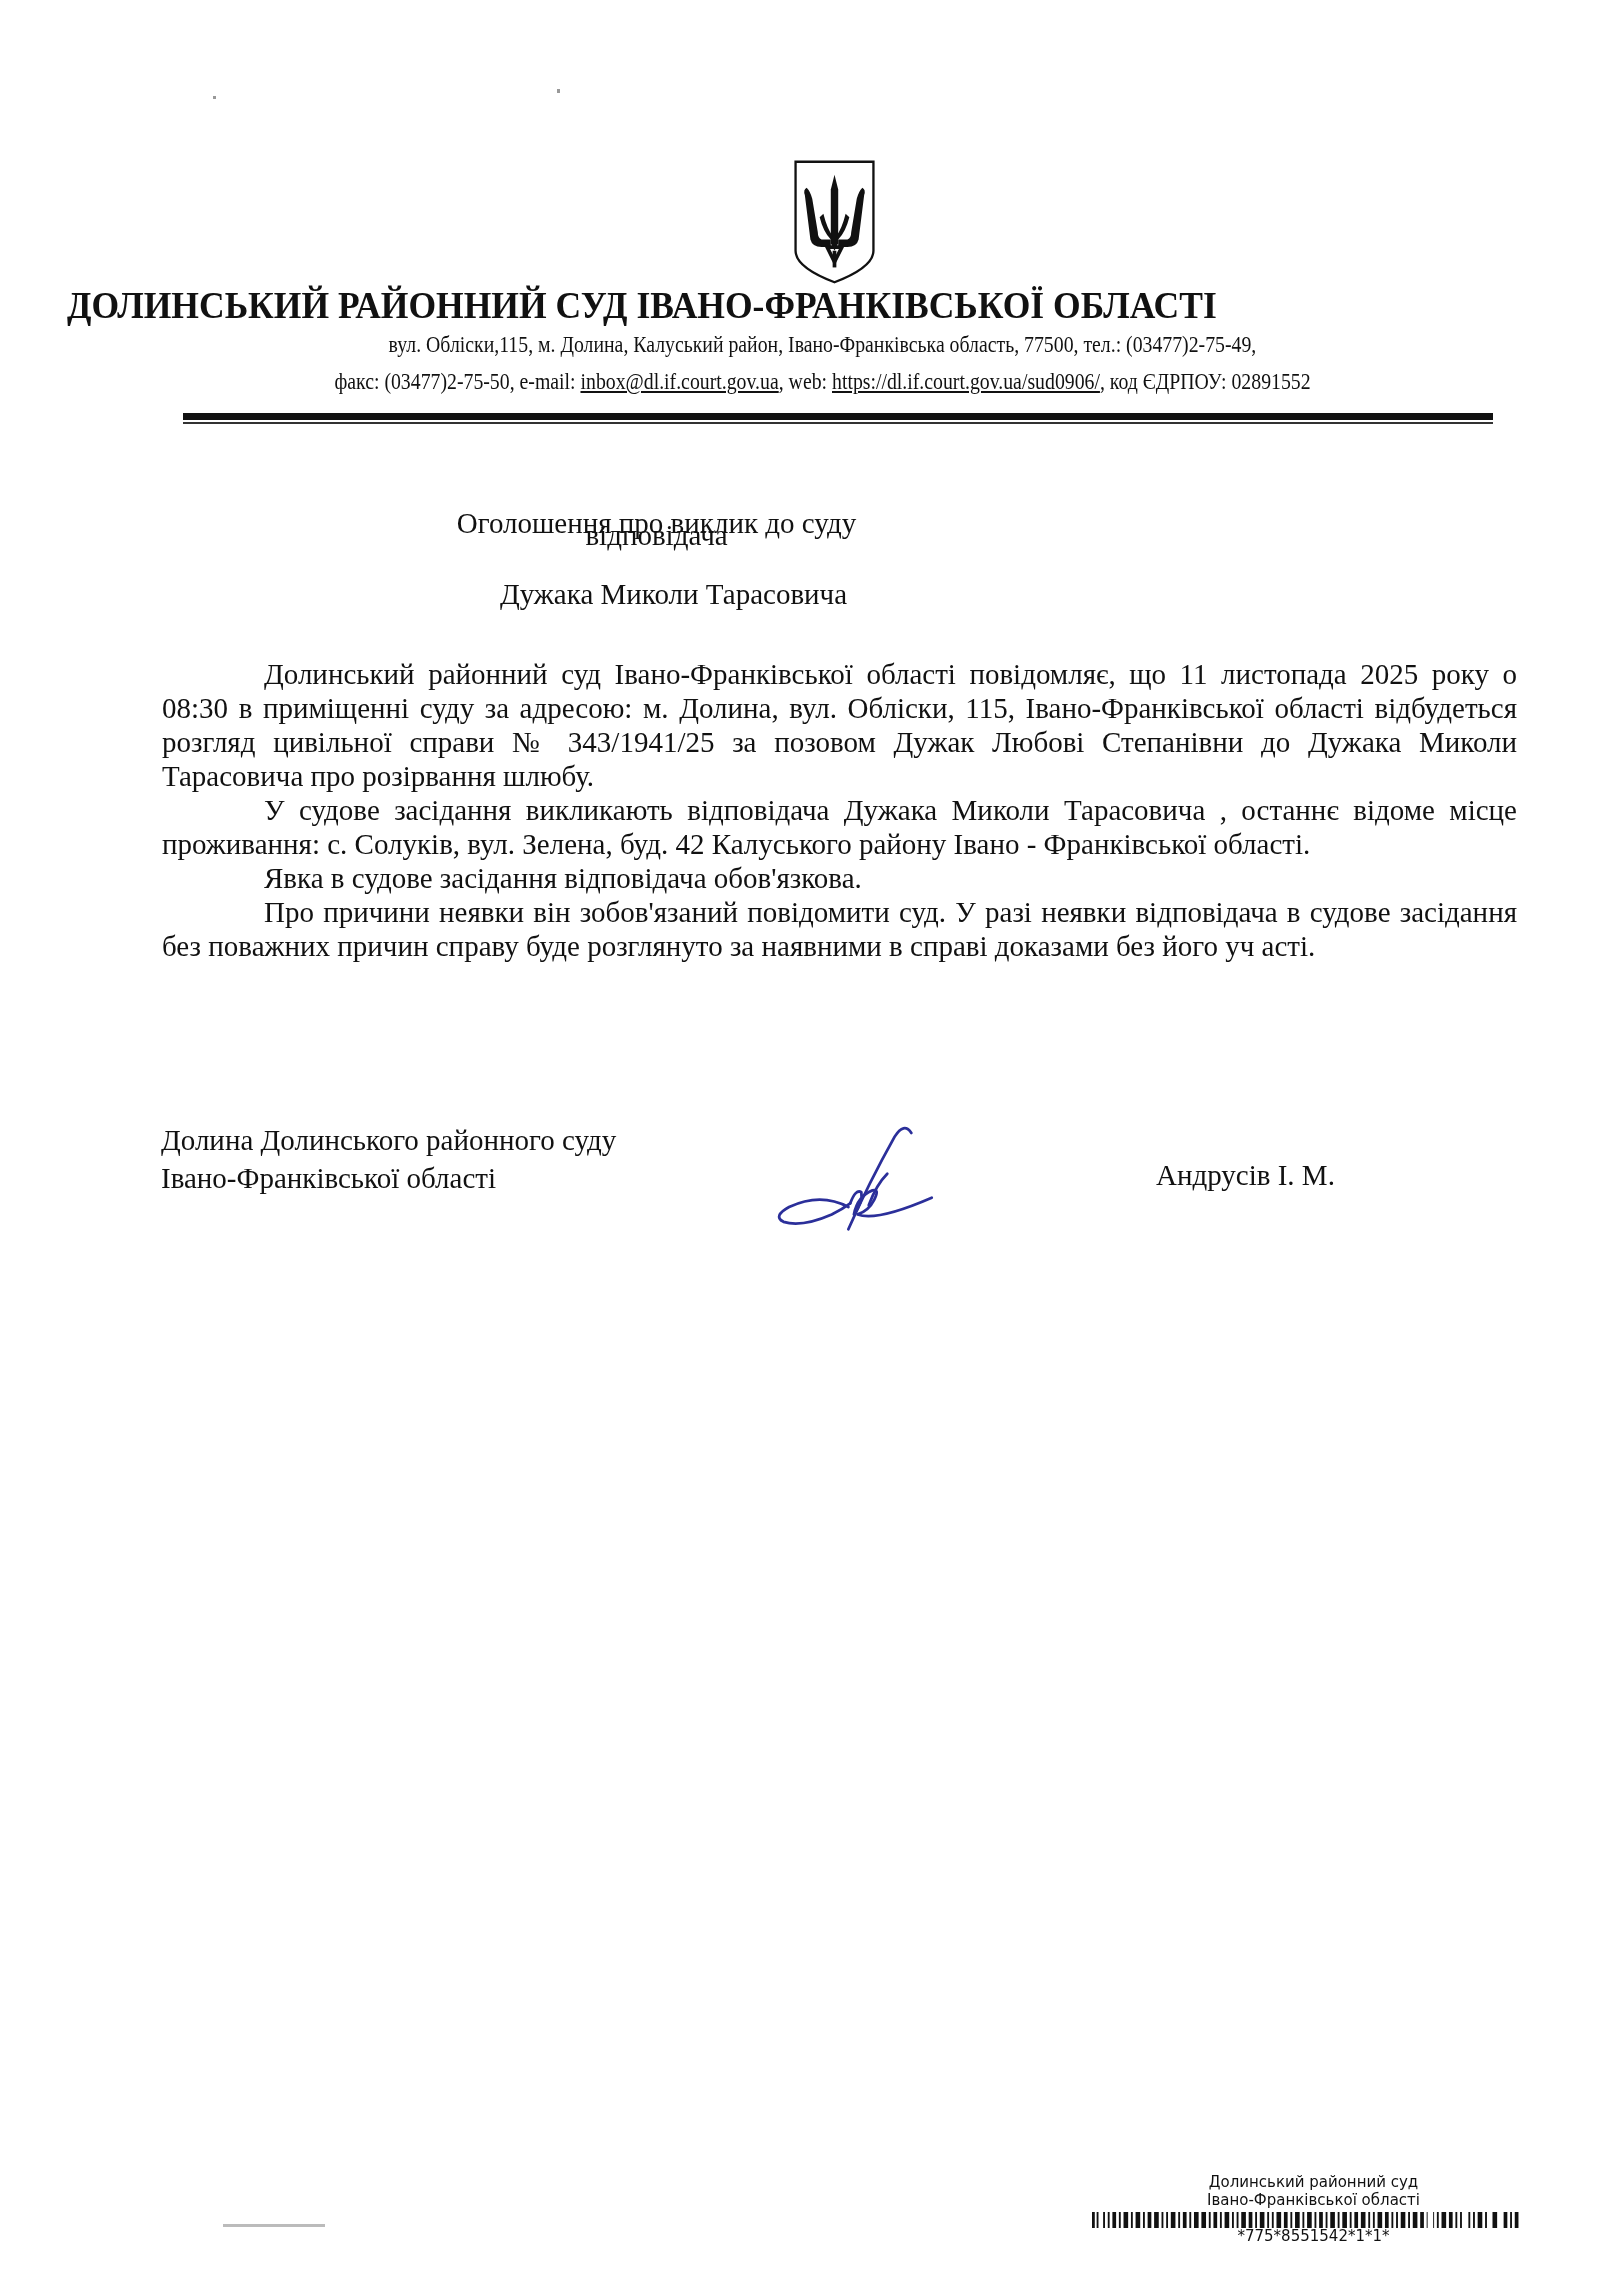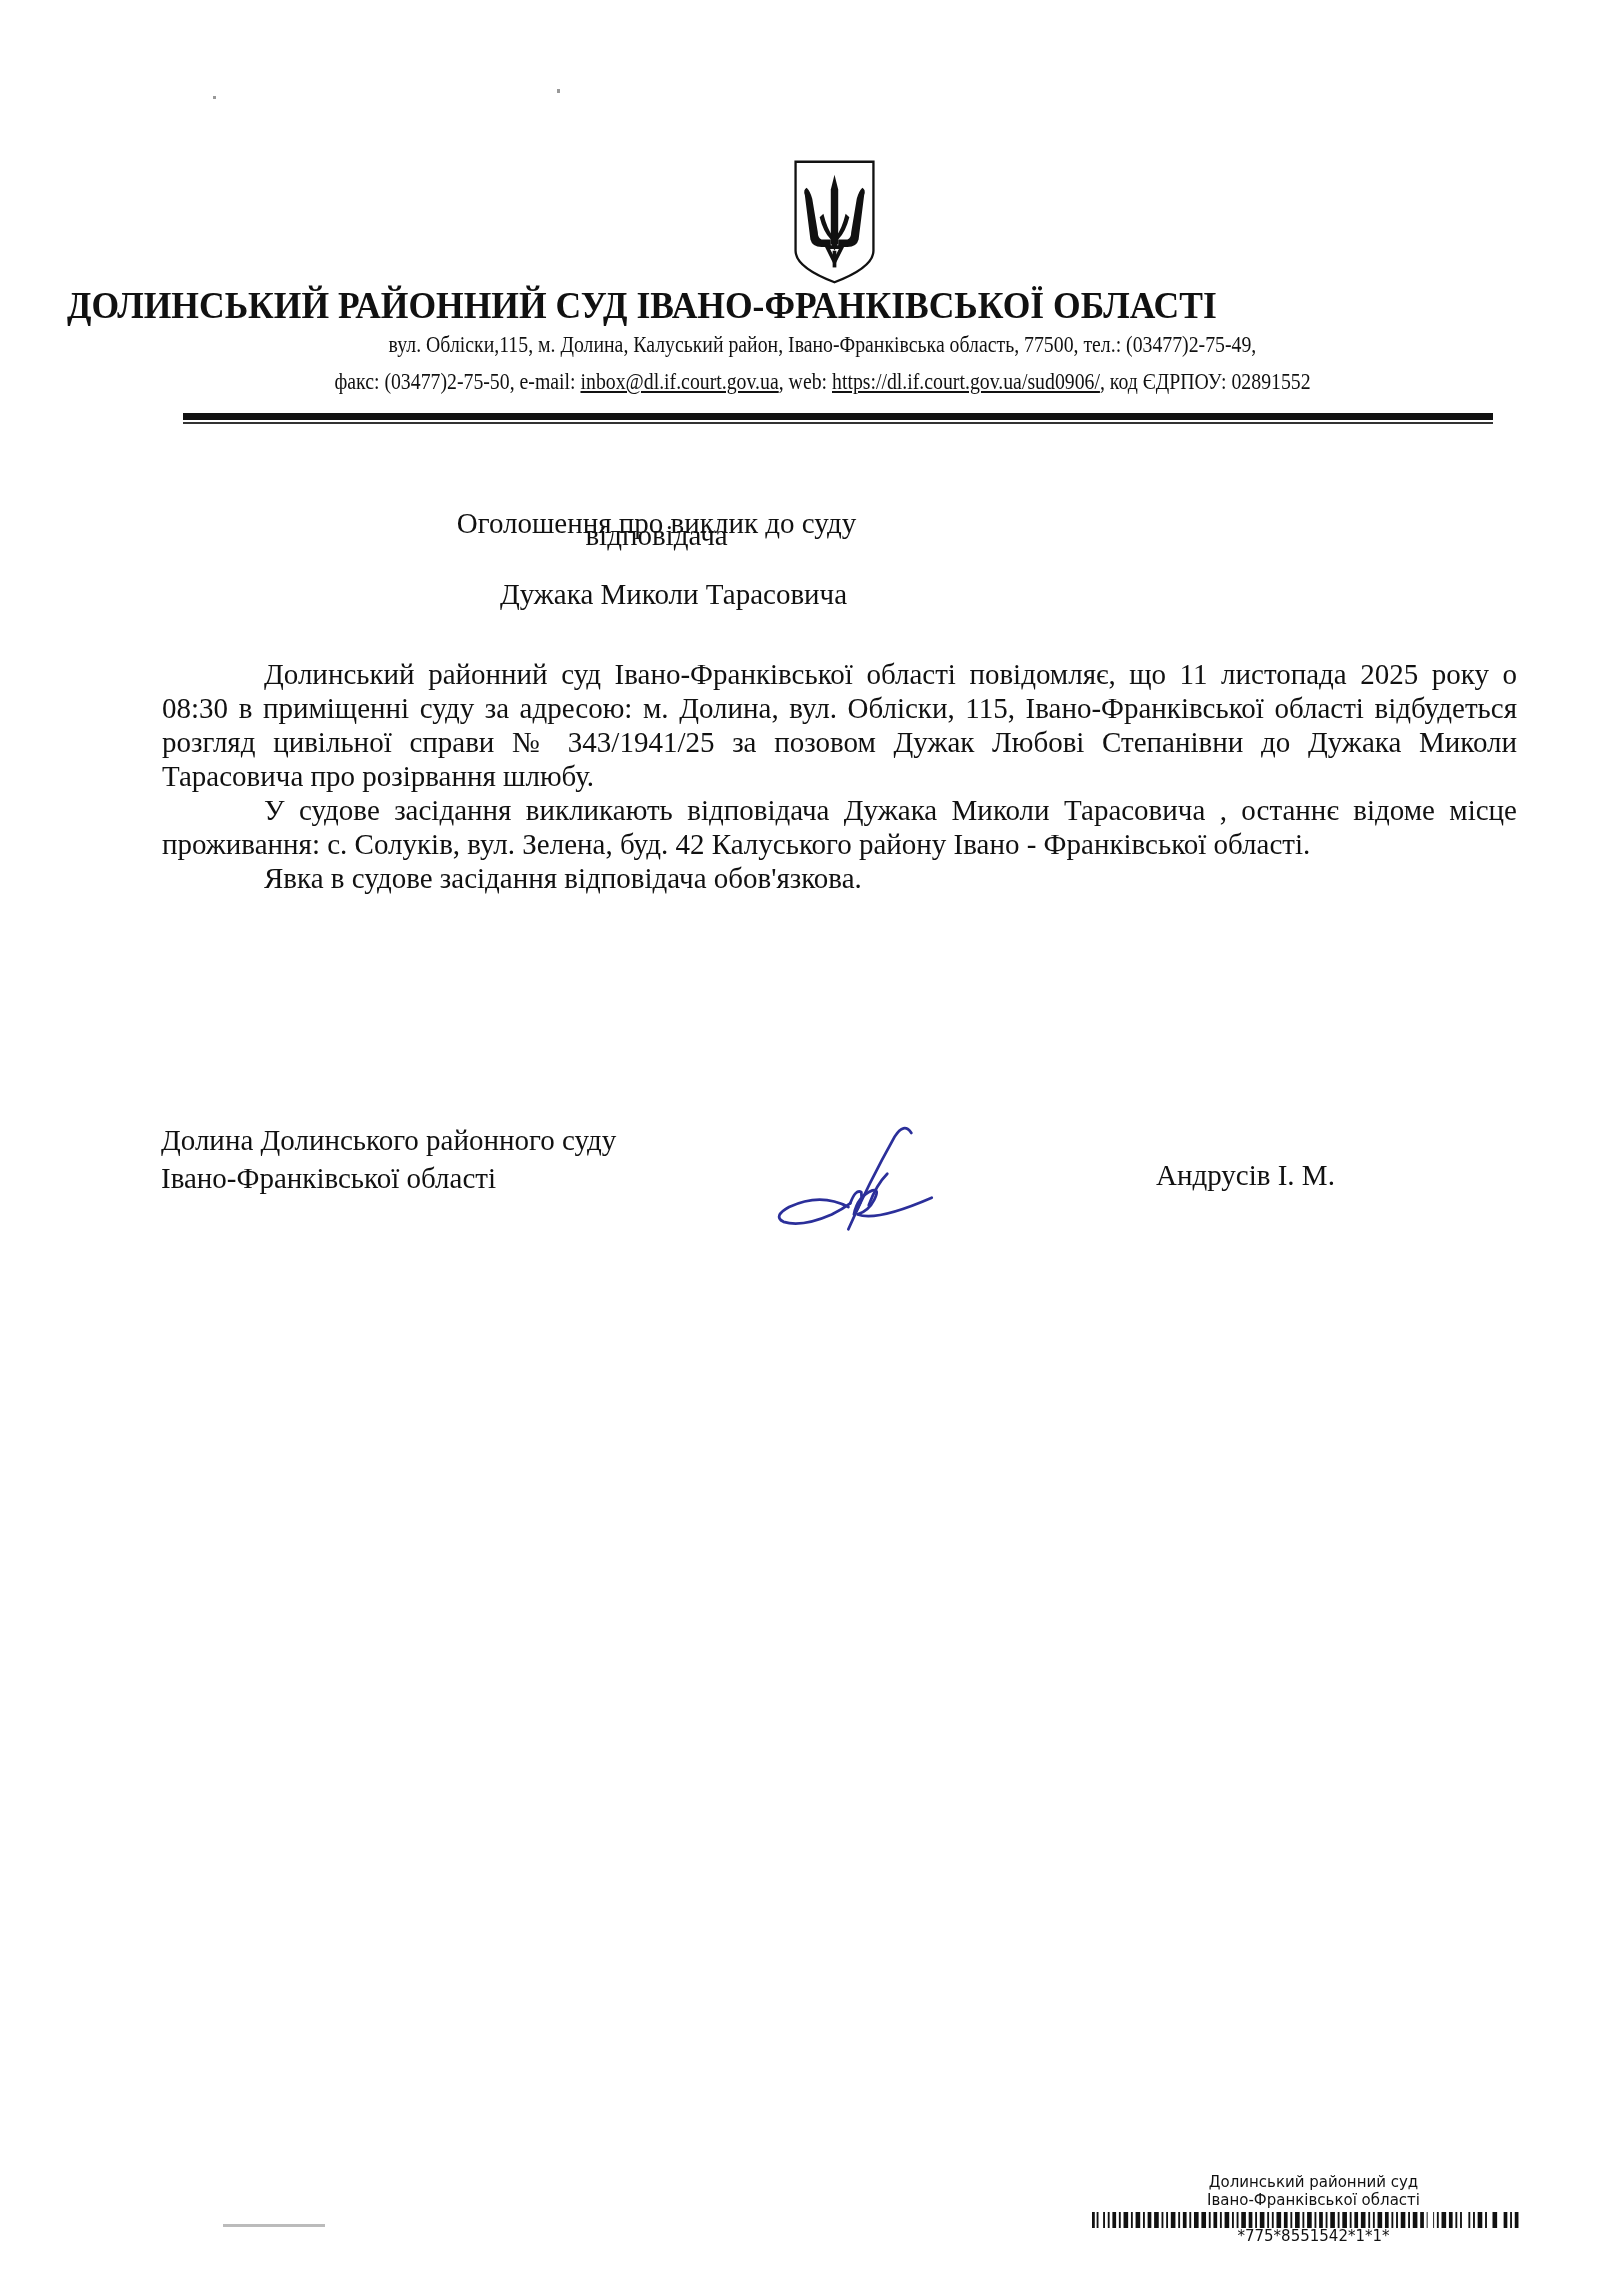--- a/index.html
+++ b/index.html
@@ -59,20 +59,21 @@
 <div class="abs rule-thin"></div>
 
 <div class="abs ann-title ann1">Оголошення про виклик до суду</div>
 <div class="abs ann-title ann2">відповідача</div>
 <div class="abs ann-title ann3">Дужака Миколи Тарасовича</div>
 
 <div class="abs body-text">
   <p>Долинський районний суд Івано-Франківської області повідомляє, що 11 листопада 2025 року о 08:30 в приміщенні суду за адресою: м. Долина, вул. Обліски, 115, Івано-Франківської області відбудеться розгляд цивільної справи № 343/1941/25 за позовом Дужак Любові Степанівни до Дужака Миколи Тарасовича про розірвання шлюбу.</p>
   <p>У судове засідання викликають відповідача Дужака Миколи Тарасовича , останнє відоме місце проживання: с. Солуків, вул. Зелена, буд. 42 Калуського району Івано - Франківської області.</p>
   <p>Явка в судове засідання відповідача  обов'язкова.</p>
+  <p>Про причини неявки він зобов'язаний повідомити суд. У разі неявки відповідача в судове засідання без поважних причин справу буде розглянуто за наявними в справі доказами без його уч асті.</p>
 </div>
 
 <div class="abs sig-left">
   <div>Долина Долинського районного суду</div>
   <div>Івано-Франківської області</div>
 </div>
 
 <svg class="abs signature" viewBox="0 0 190 125">
   <g fill="none" stroke="#2b2f9a" stroke-width="3" stroke-linecap="round" stroke-linejoin="round">
     <path d="M158 16 Q150 4 140 20 Q112 70 90 120"></path>

